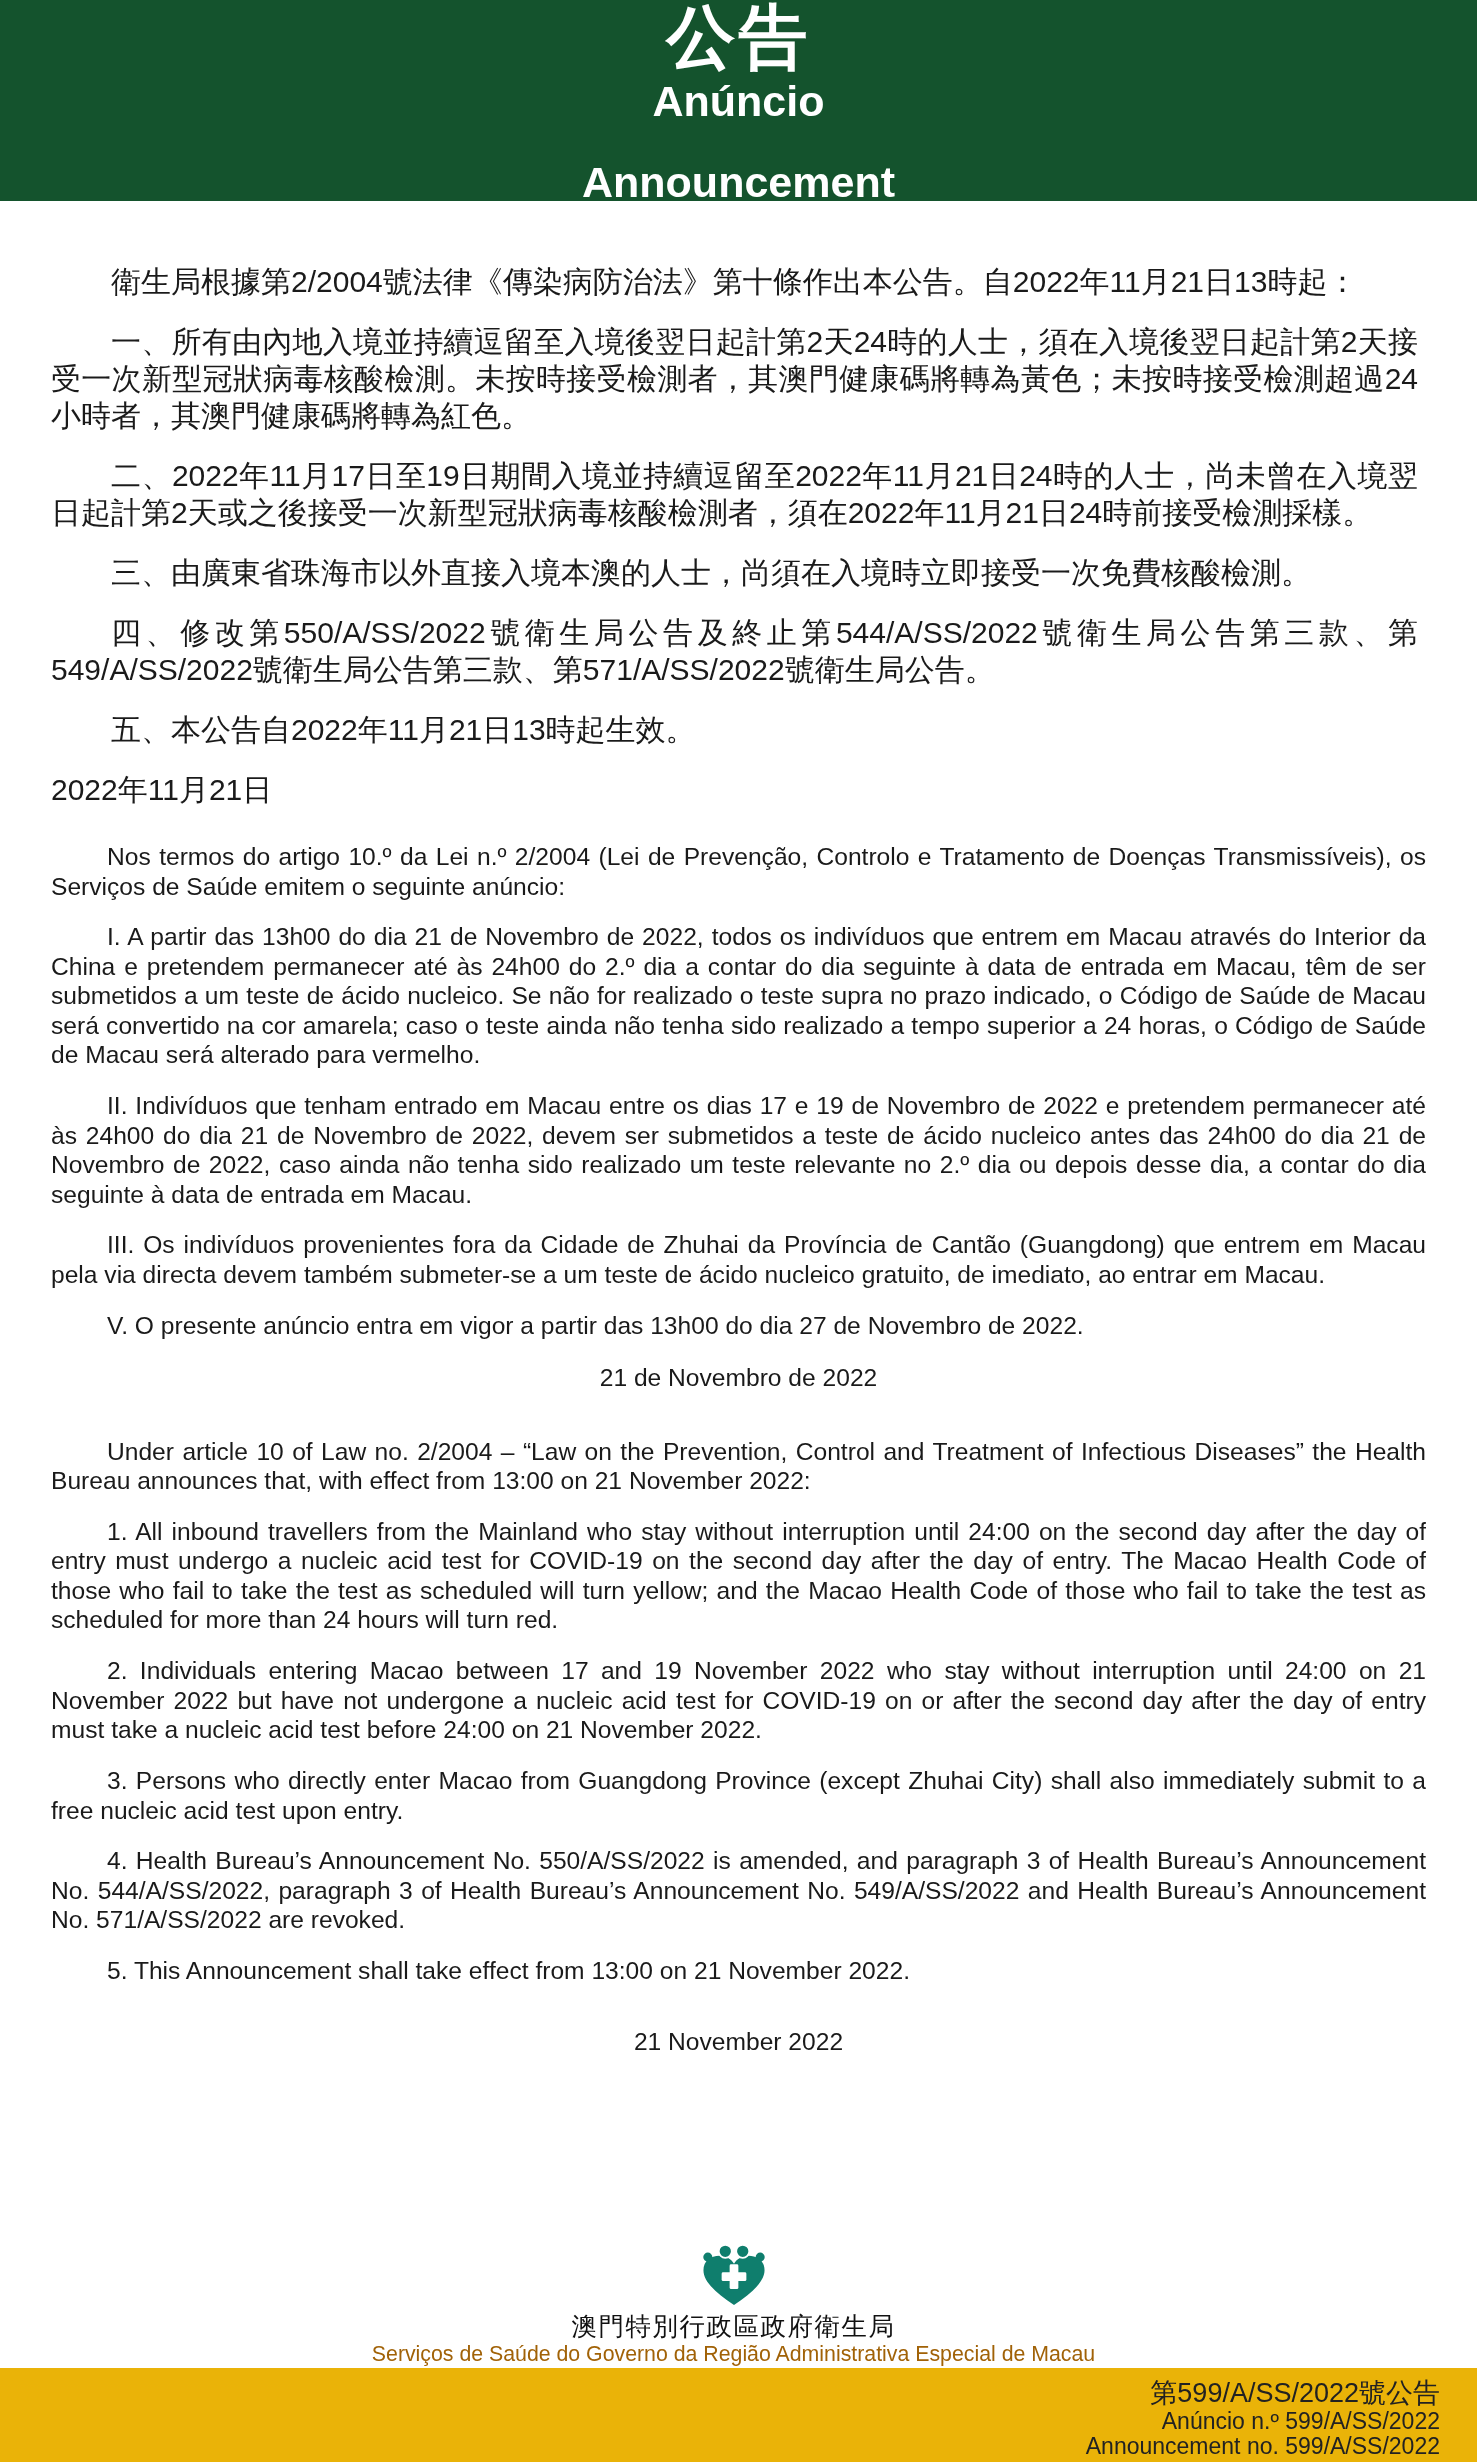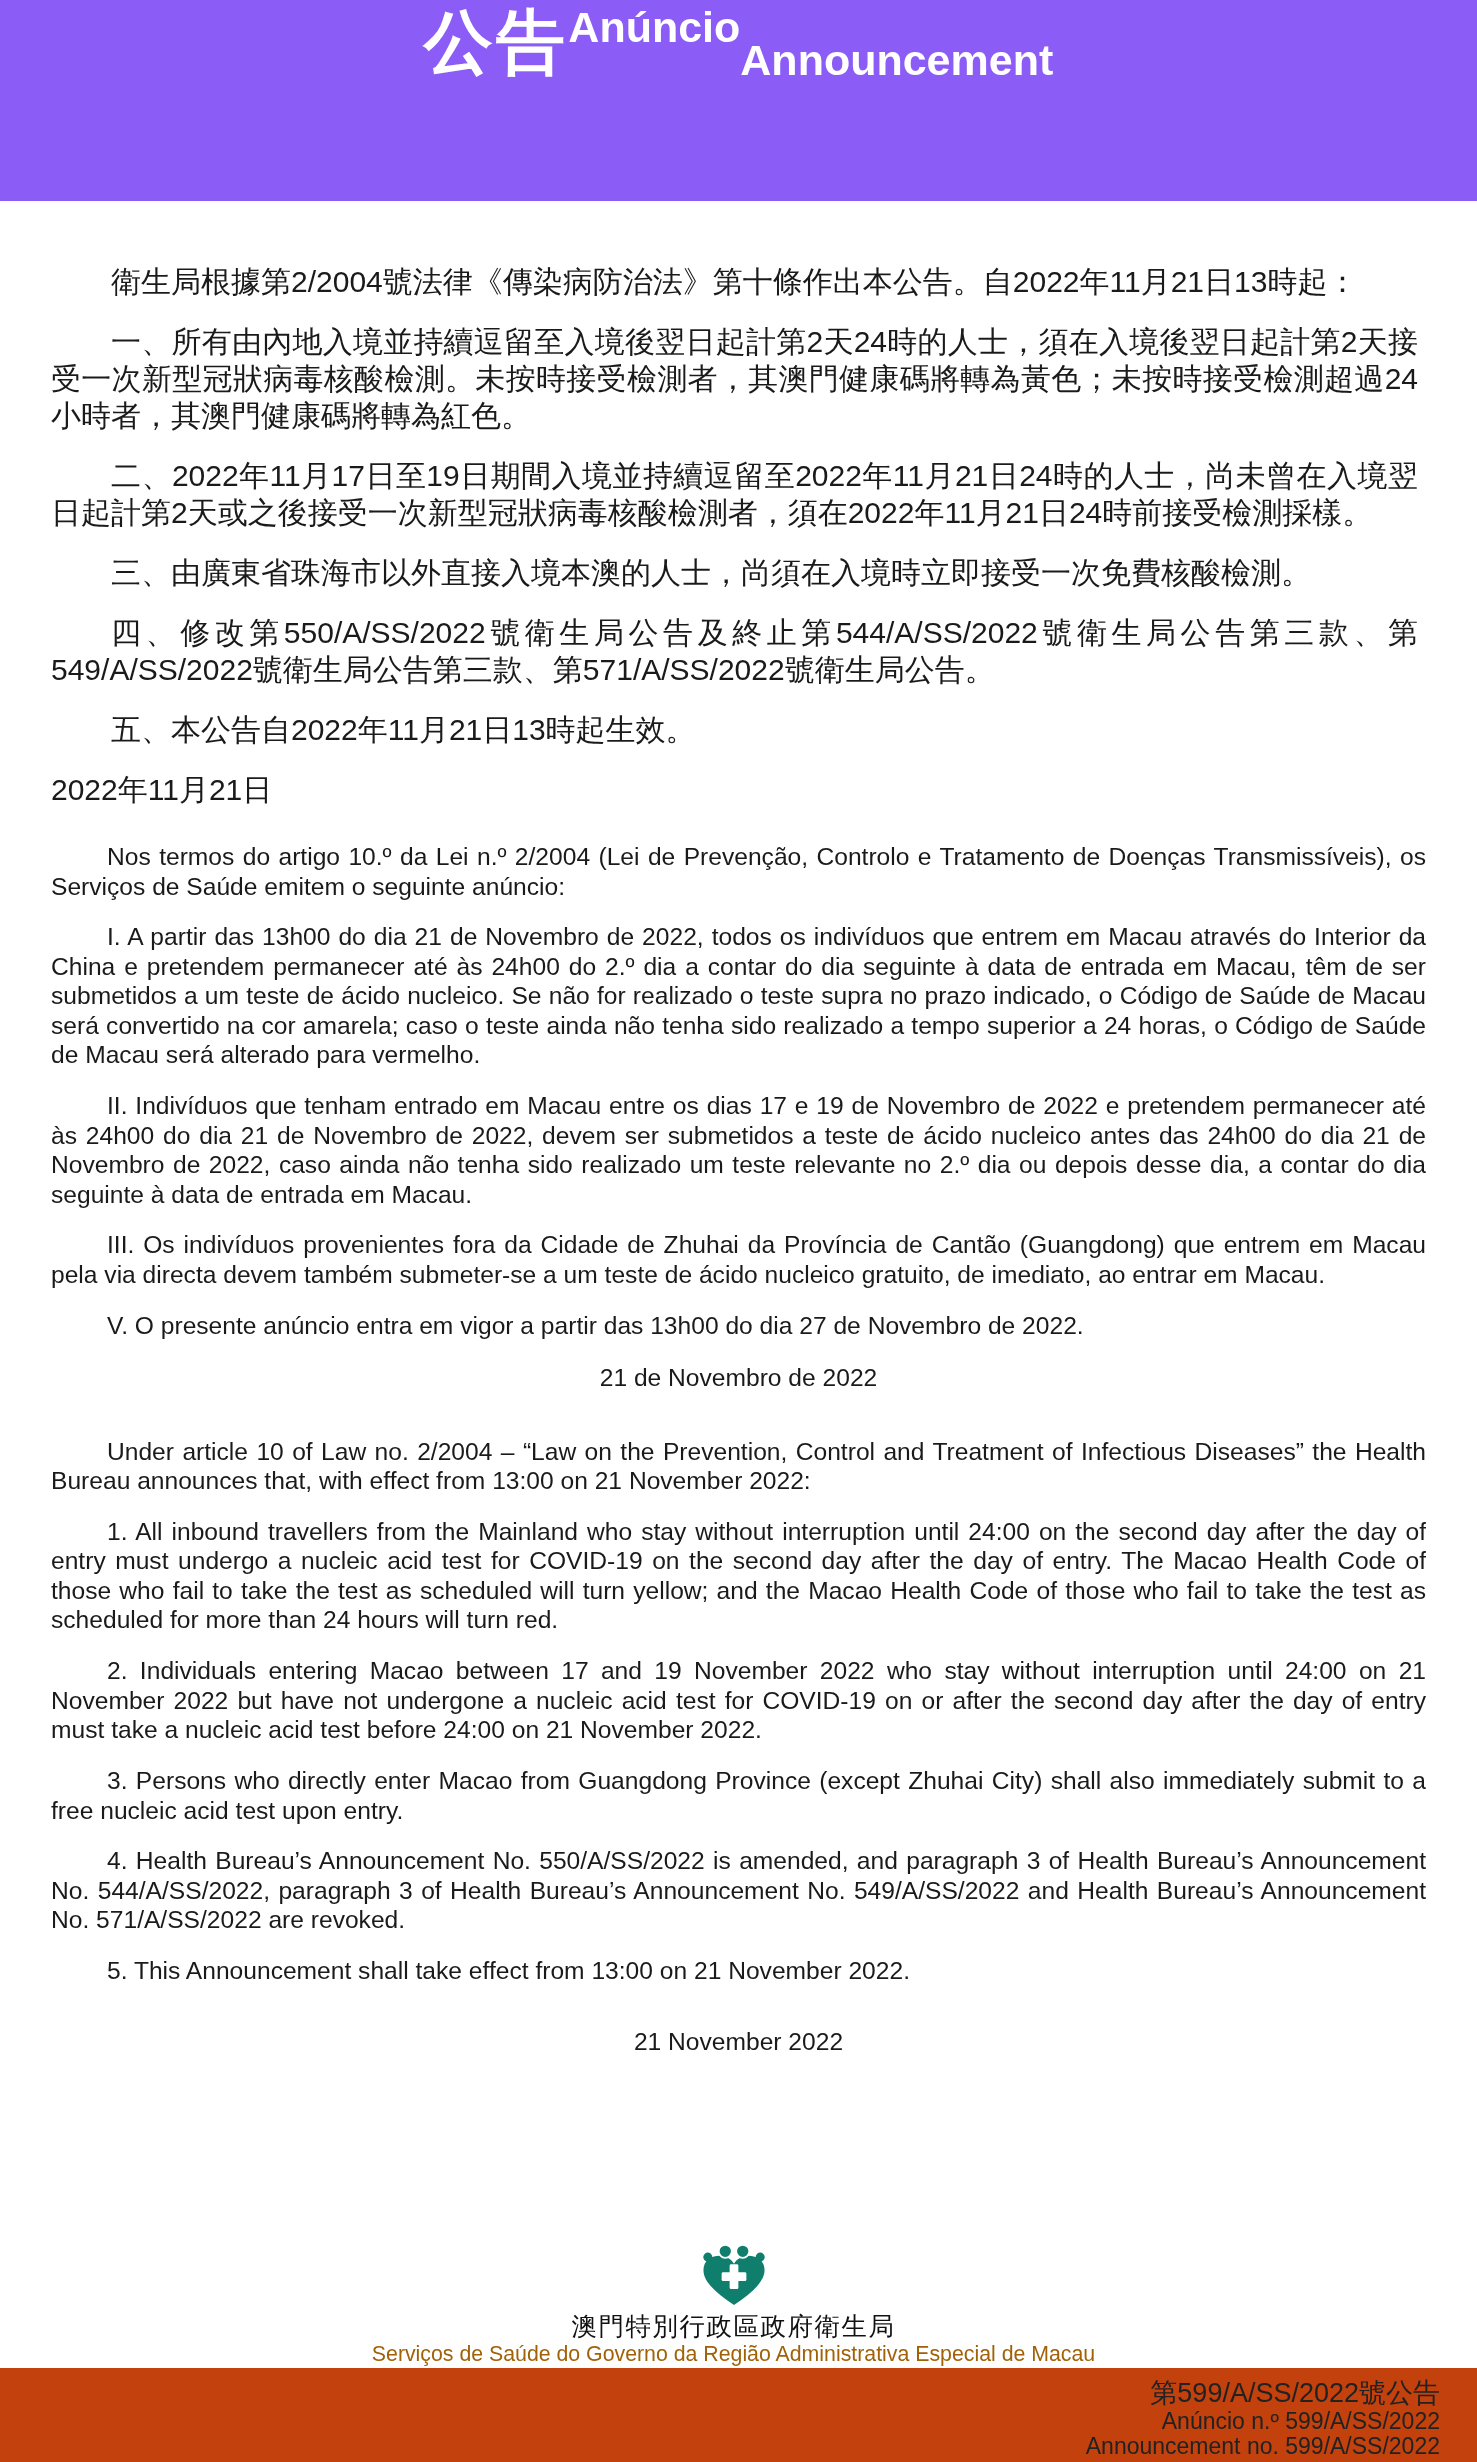--- a/index.html
+++ b/index.html
@@ -11,25 +11,25 @@
     font-family: "Liberation Sans", "DejaVu Sans", sans-serif;
     color: #1a1a1a;
     overflow: hidden;
   }
 
   
   .banner {
     position: absolute;
     top: 0; left: 0; right: 0;
     height: 201px;
-    background: #8b5cf6;
+    background: #14532d;
     color: #ffffff;
     text-align: center;
     display: flex;
-    flex-direction: row;
+    flex-direction: column;
     justify-content: center;
     padding-top: 3.3px;
     box-sizing: border-box;
   }
   .banner .t-zh { font-size: 69px; font-weight: bold; line-height: 79px; letter-spacing: 3.3px; }
   .banner .t-pt { font-size: 43px; font-weight: bold; line-height: 48px; }
   .banner .t-en { font-size: 43px; font-weight: bold; line-height: 48px; margin-top: 33px; }
 
   
   .content {
@@ -72,21 +72,21 @@
   }
   .footer .logo { display: block; margin: 0 auto 3.3px auto; width: 74px; height: 64px; }
   .footer .bureau-zh { font-size: 25.4px; letter-spacing: 1.6px; line-height: 31px; color: #111; }
   .footer .bureau-pt { font-size: 21.3px; line-height: 24.6px; color: #a16207; }
 
   
   .bar {
     position: absolute;
     left: 0; right: 0; bottom: 0;
     height: 94px;
-    background: #c2410c;
+    background: #eab308;
     box-sizing: border-box;
     padding: 9.8px 37px 0 0;
     text-align: right;
     color: #222;
   }
   .bar .bar-zh { font-size: 27px; line-height: 31px; }
   .bar .bar-pt { font-size: 23px; line-height: 25.4px; }
   .bar .bar-en { font-size: 23px; line-height: 25.4px; }
 </style>
 </head>

